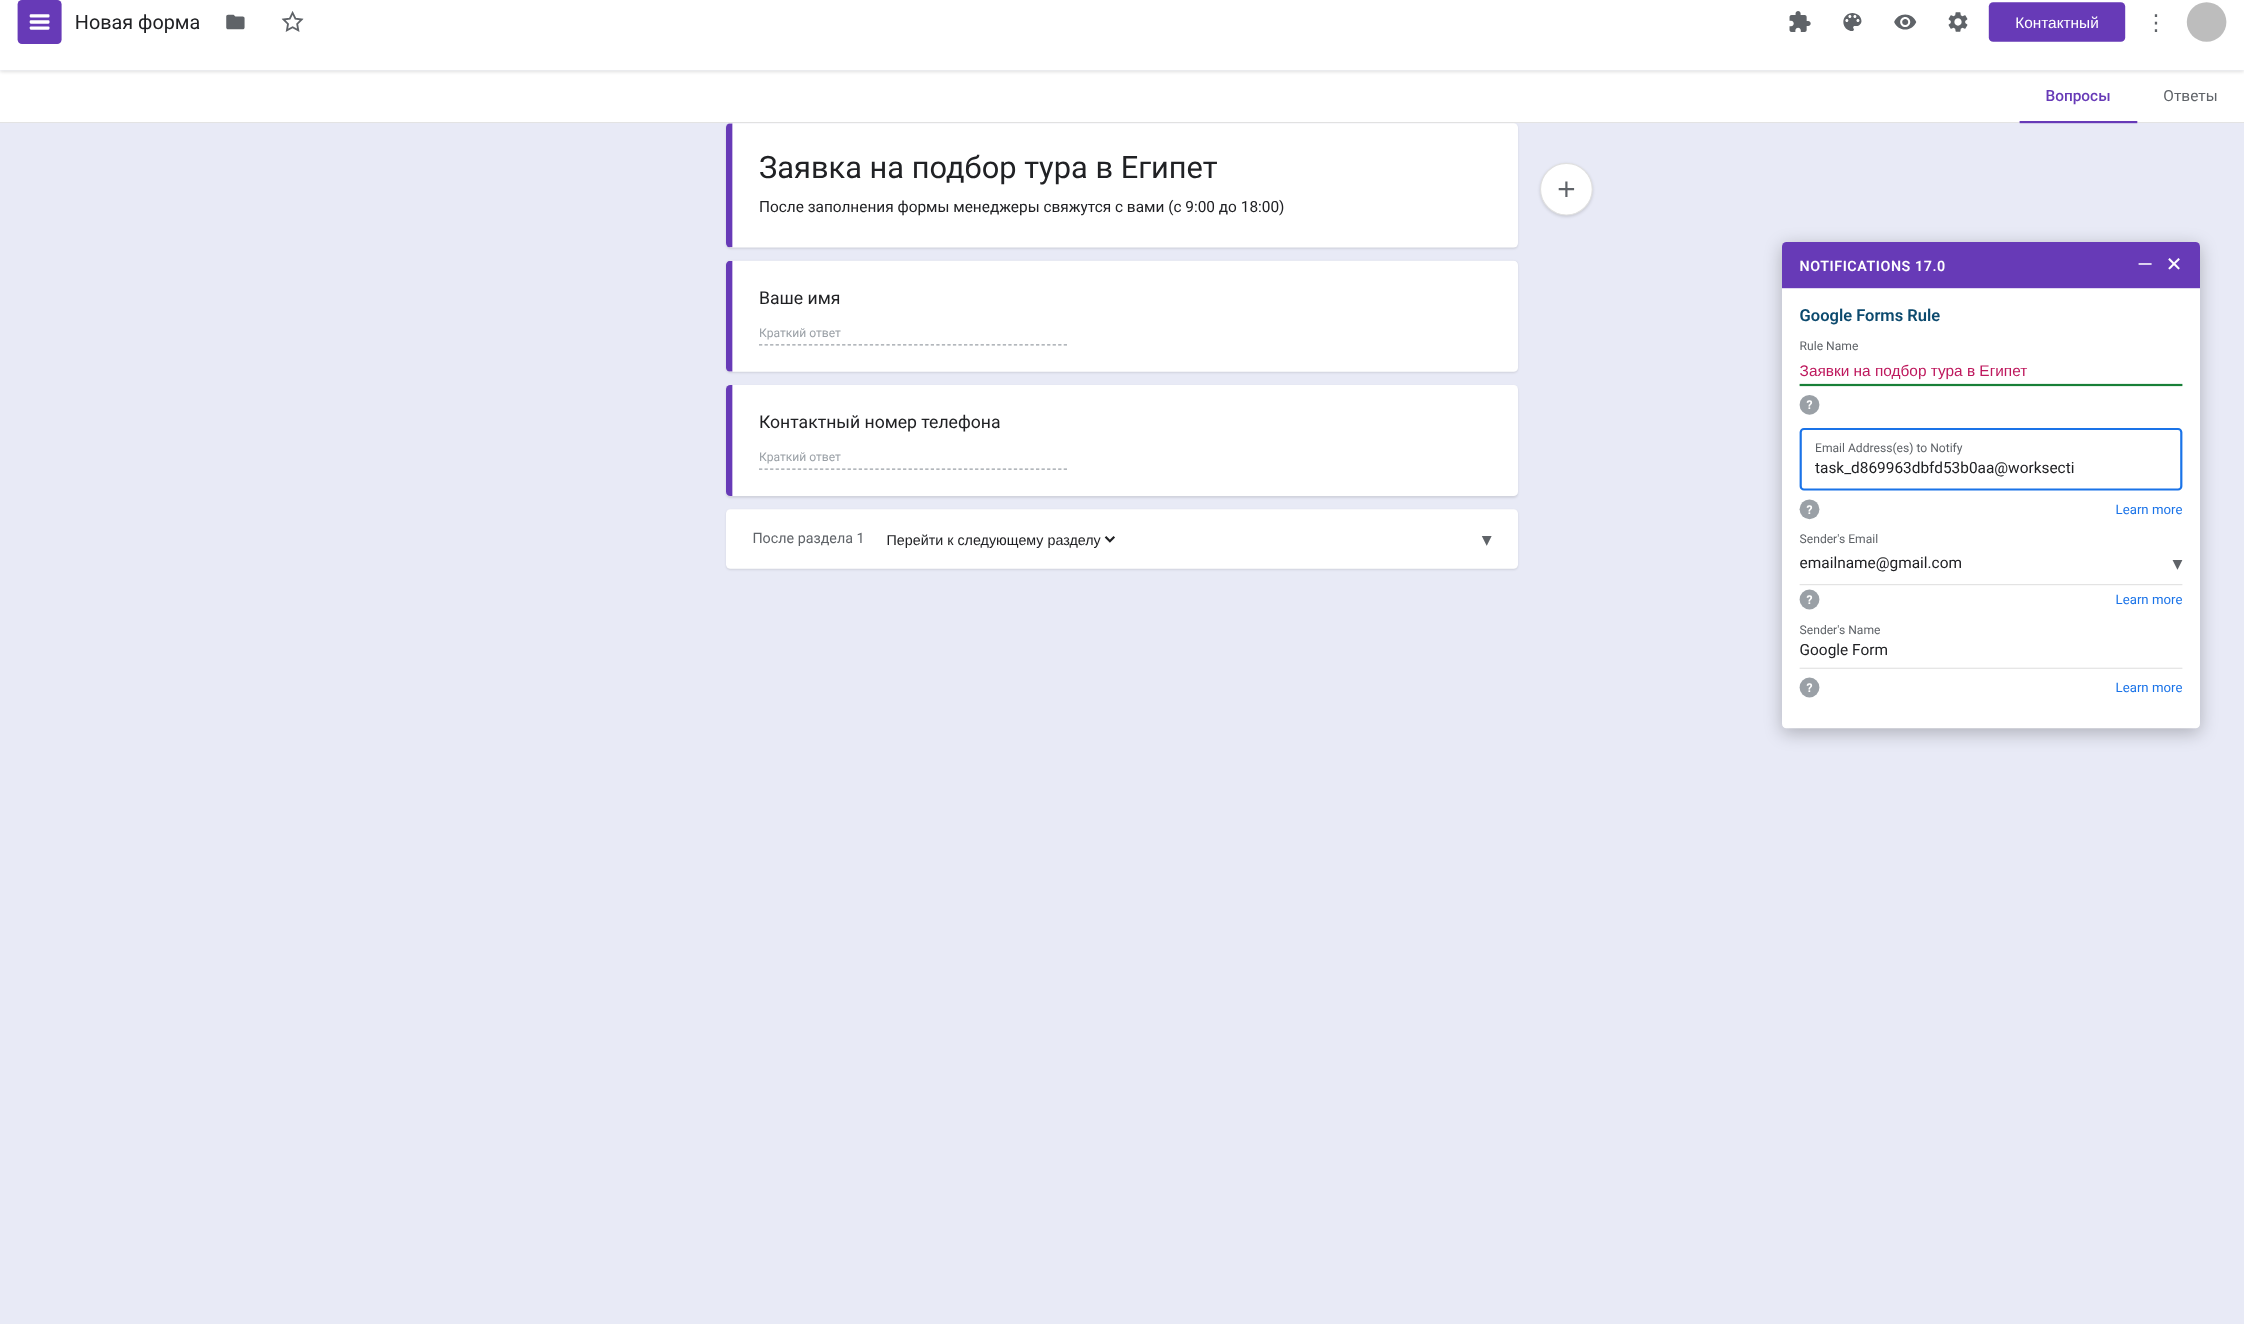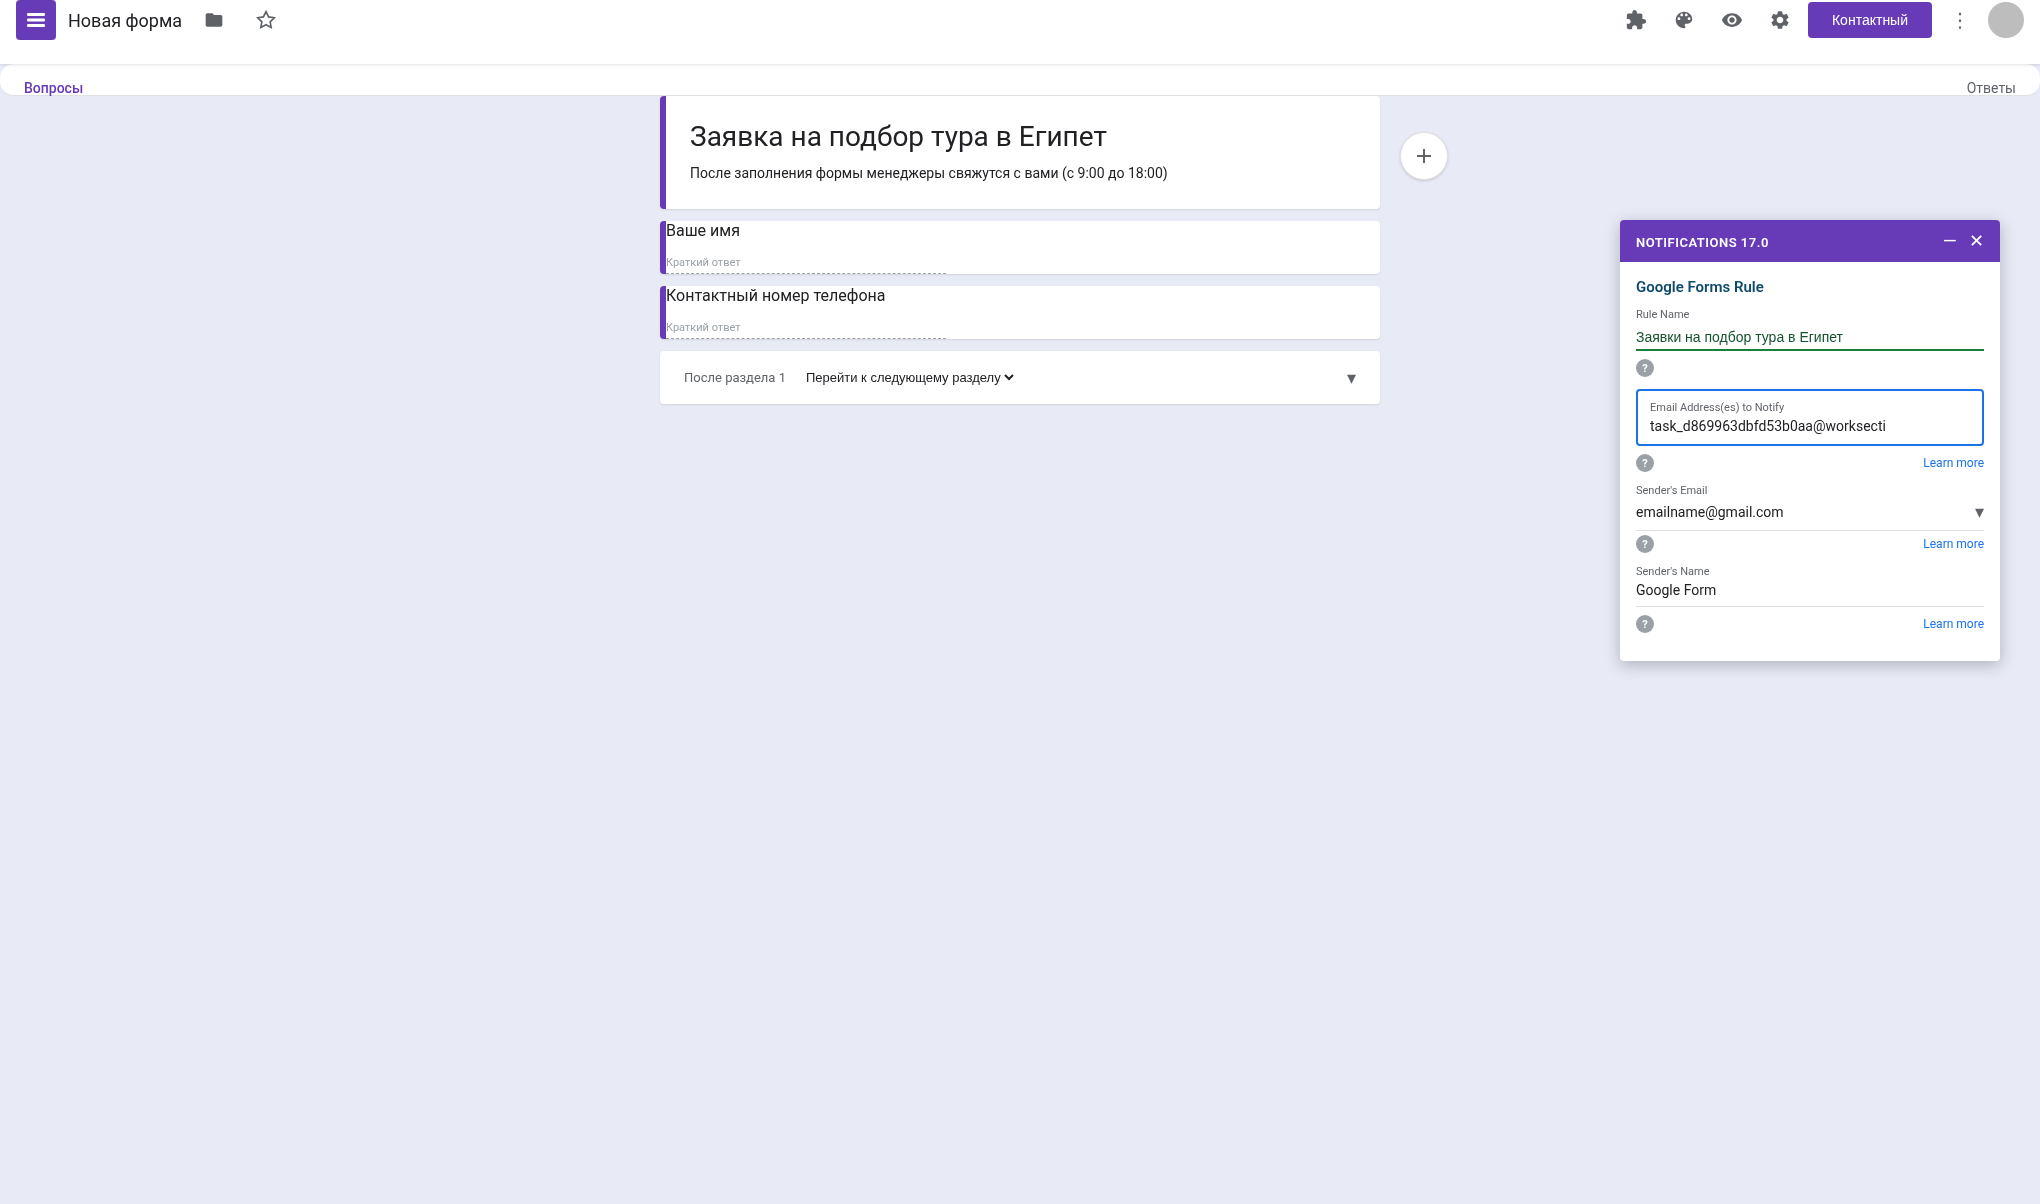--- a/index.html
+++ b/index.html
@@ -67,25 +67,24 @@
       width: 36px;
       height: 36px;
       border-radius: 50%;
       background: #bdbdbd;
     }
 
     
     .tabbar {
       background: #fff;
       display: flex;
-      justify-content: space-between;
+      justify-content: flex-end;
       gap: 0;
       border-bottom: 1px solid #e0e0e0;
-      height: 32px;
-      border-radius: 14px;
+      height: 48px;
     }
     .tab {
       padding: 0 24px;
       height: 48px;
       display: flex;
       align-items: center;
       font-size: 14px;
       color: #5f6368;
       cursor: pointer;
       border-bottom: 3px solid transparent;
@@ -142,20 +141,21 @@
       font-size: 14px;
       color: #202124;
     }
 
     .question-card {
       background: #fff;
       border-radius: 4px;
       box-shadow: 0 1px 2px rgba(0,0,0,0.1);
       margin-bottom: 12px;
       border-left: 6px solid #673ab7;
+      padding: 24px;
     }
     .question-label {
       font-size: 16px;
       color: #202124;
       margin-bottom: 16px;
     }
     .question-input-hint {
       font-size: 11px;
       color: #9aa0a6;
       border-bottom: 1px dashed #9aa0a6;
@@ -249,21 +249,21 @@
     .notif-field-label {
       font-size: 11px;
       color: #5f6368;
       margin-bottom: 4px;
     }
     .notif-input {
       width: 100%;
       border: none;
       border-bottom: 2px solid #188038;
       font-size: 14px;
-      color: #14532d;
+      color: #be185d;
       padding: 4px 0;
       outline: none;
       margin-bottom: 8px;
     }
     .notif-help-row {
       display: flex;
       align-items: center;
       justify-content: space-between;
       margin-bottom: 12px;
     }

